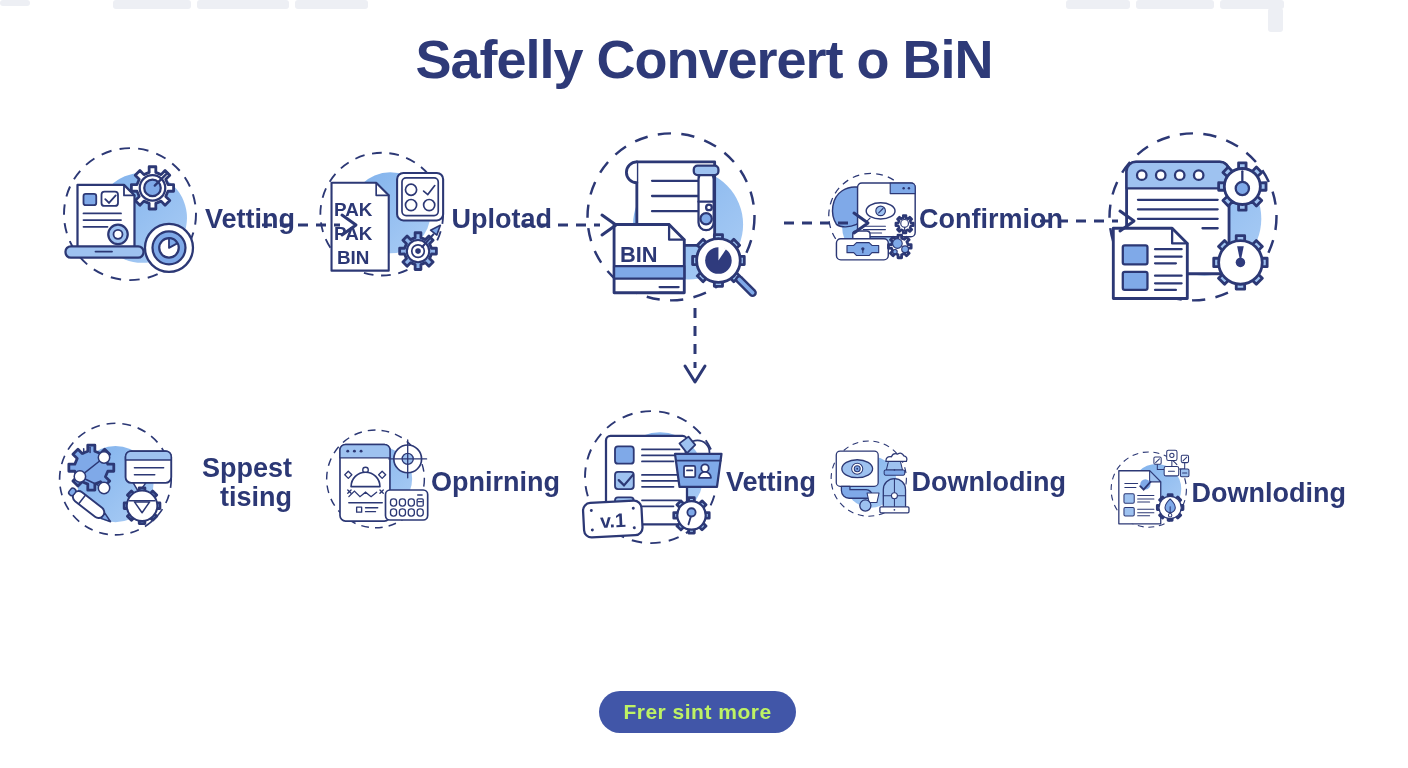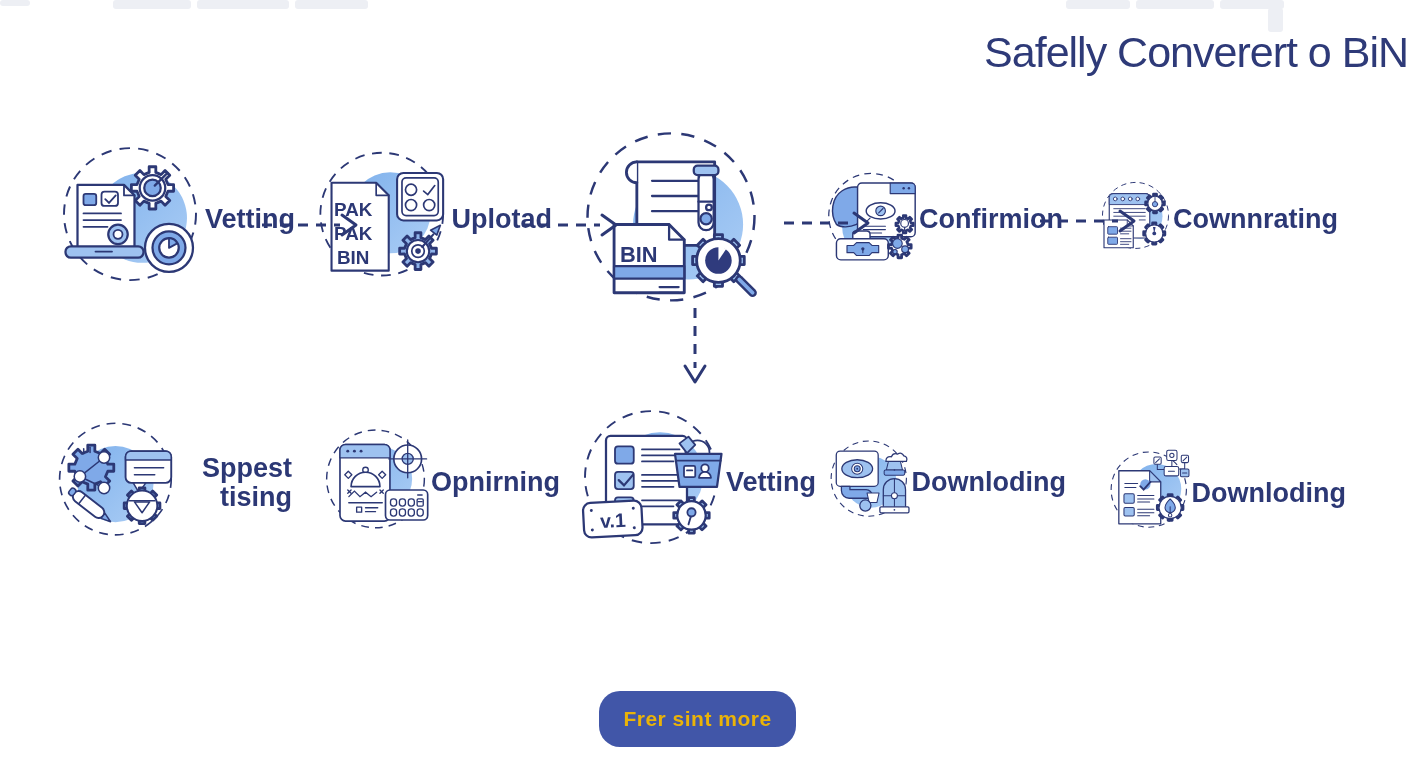--- a/index.html
+++ b/index.html
@@ -1,38 +1,38 @@
 <!DOCTYPE html>
 <html><head>
 <meta charset="utf-8">
 <style>
   html,body{margin:0;padding:0;background:#fff;}
   #canvas{position:relative;width:1408px;height:768px;background:#ffffff;overflow:hidden;
           font-family:"Liberation Sans",sans-serif;}
   .remnant{position:absolute;background:#edeff4;border-radius:3px;}
-  #title{position:absolute;left:0;top:28px;width:100%;text-align:right;
-         font-size:43px;font-weight:normal;letter-spacing:-1px;color:#2e3a78;}
+  #title{position:absolute;left:0;top:28px;width:100%;text-align:center;
+         font-size:54px;font-weight:bold;letter-spacing:-1px;color:#2e3a78;}
   .step{position:absolute;width:240px;display:flex;align-items:center;}
   .step .lbl{margin-top:10px;font-size:27px;font-weight:bold;color:#2c3875;text-align:right;
              line-height:1.05;}
   .ic{display:block;}
   .dashc{fill:none;stroke:#2c3875;stroke-width:2.6;stroke-dasharray:14 11;}
   .st{stroke:#2c3875;stroke-width:3;stroke-linecap:round;stroke-linejoin:round;}
   .nf{fill:none;}
   .wf{fill:#ffffff;}
   .bl{fill:#7fa9e8;}
   .pb{fill:#9ec2f0;}
   .ln{stroke:#2c3875;stroke-width:3;stroke-linecap:round;fill:none;}
   .thin{stroke-width:2.4;}
   .svgt{font-family:"Liberation Sans",sans-serif;font-size:27px;font-weight:bold;fill:#2c3875;}
   .svgt2{font-family:"Liberation Sans",sans-serif;font-size:23px;font-weight:bold;fill:#2c3875;}
   .badge{font-family:"Liberation Sans",sans-serif;font-size:26px;font-weight:bold;fill:#2c3875;}
   .arrow{position:absolute;}
-  #cta{position:absolute;left:599px;top:691px;width:197px;height:56px;border:none;cursor:pointer;
-       background:#4156a8;border-radius:21px;color:#eab308;font-family:"Liberation Sans",sans-serif;
+  #cta{position:absolute;left:599px;top:691px;width:197px;height:42px;border:none;cursor:pointer;
+       background:#4156a8;border-radius:21px;color:#bef264;font-family:"Liberation Sans",sans-serif;
        font-size:21px;font-weight:bold;letter-spacing:.5px;}
 </style>
 </head>
 <body>
 
 <div id="canvas">
 
   <svg width="0" height="0" style="position:absolute">
     <defs>
       <path id="gearp" vector-effect="non-scaling-stroke" stroke-linejoin="round" d="M33.3 -7.1 L45.4 -7.2 L45.4 7.2 L33.3 7.1 L28.5 18.5 L37.2 27 L27 37.2 L18.5 28.5 L7.1 33.3 L7.2 45.4 L-7.2 45.4 L-7.1 33.3 L-18.5 28.5 L-27 37.2 L-37.2 27 L-28.5 18.5 L-33.3 7.1 L-45.4 7.2 L-45.4 -7.2 L-33.3 -7.1 L-28.5 -18.5 L-37.2 -27 L-27 -37.2 L-18.5 -28.5 L-7.1 -33.3 L-7.2 -45.4 L7.2 -45.4 L7.1 -33.3 L18.5 -28.5 L27 -37.2 L37.2 -27 L28.5 -18.5 Z"></path>
@@ -231,21 +231,20 @@
         <circle class="bl st thin" cx="152" cy="70" r="7"></circle>
         <line class="ln thin" x1="152" y1="63" x2="152" y2="52"></line>
       </g>
       <g>
         <use href="#gearp" transform="translate(150,148) scale(0.62)" fill="#9ec2f0" stroke="#2c3875" stroke-width="2.8"></use>
         <circle class="wf st" cx="150" cy="148" r="23"></circle>
         <path d="M146.5,131 L153.5,131 L150,148 z" fill="#2f3b7d"></path>
         <circle cx="150" cy="148" r="5" fill="#2f3b7d"></circle>
       </g>
     </svg>
-    <div class="lbl">Cownnrating</div>
   </div>
 
   <div class="step" style="left:52px;top:385px">
     <svg class="ic" width="190" height="185" viewBox="0 0 200 195">
       <circle class="dashc" cx="100" cy="100" r="88"></circle>
       <circle cx="100" cy="108" r="60" fill="url(#blobg)"></circle>
       <g>
         <use href="#gearp" transform="translate(62,82) scale(0.78)" fill="#7fa9e8" stroke="#2c3875" stroke-width="2.8"></use>
         <line class="ln thin" x1="44" y1="96" x2="82" y2="66"></line>
         <line class="ln thin" x1="44" y1="96" x2="82" y2="114"></line>

